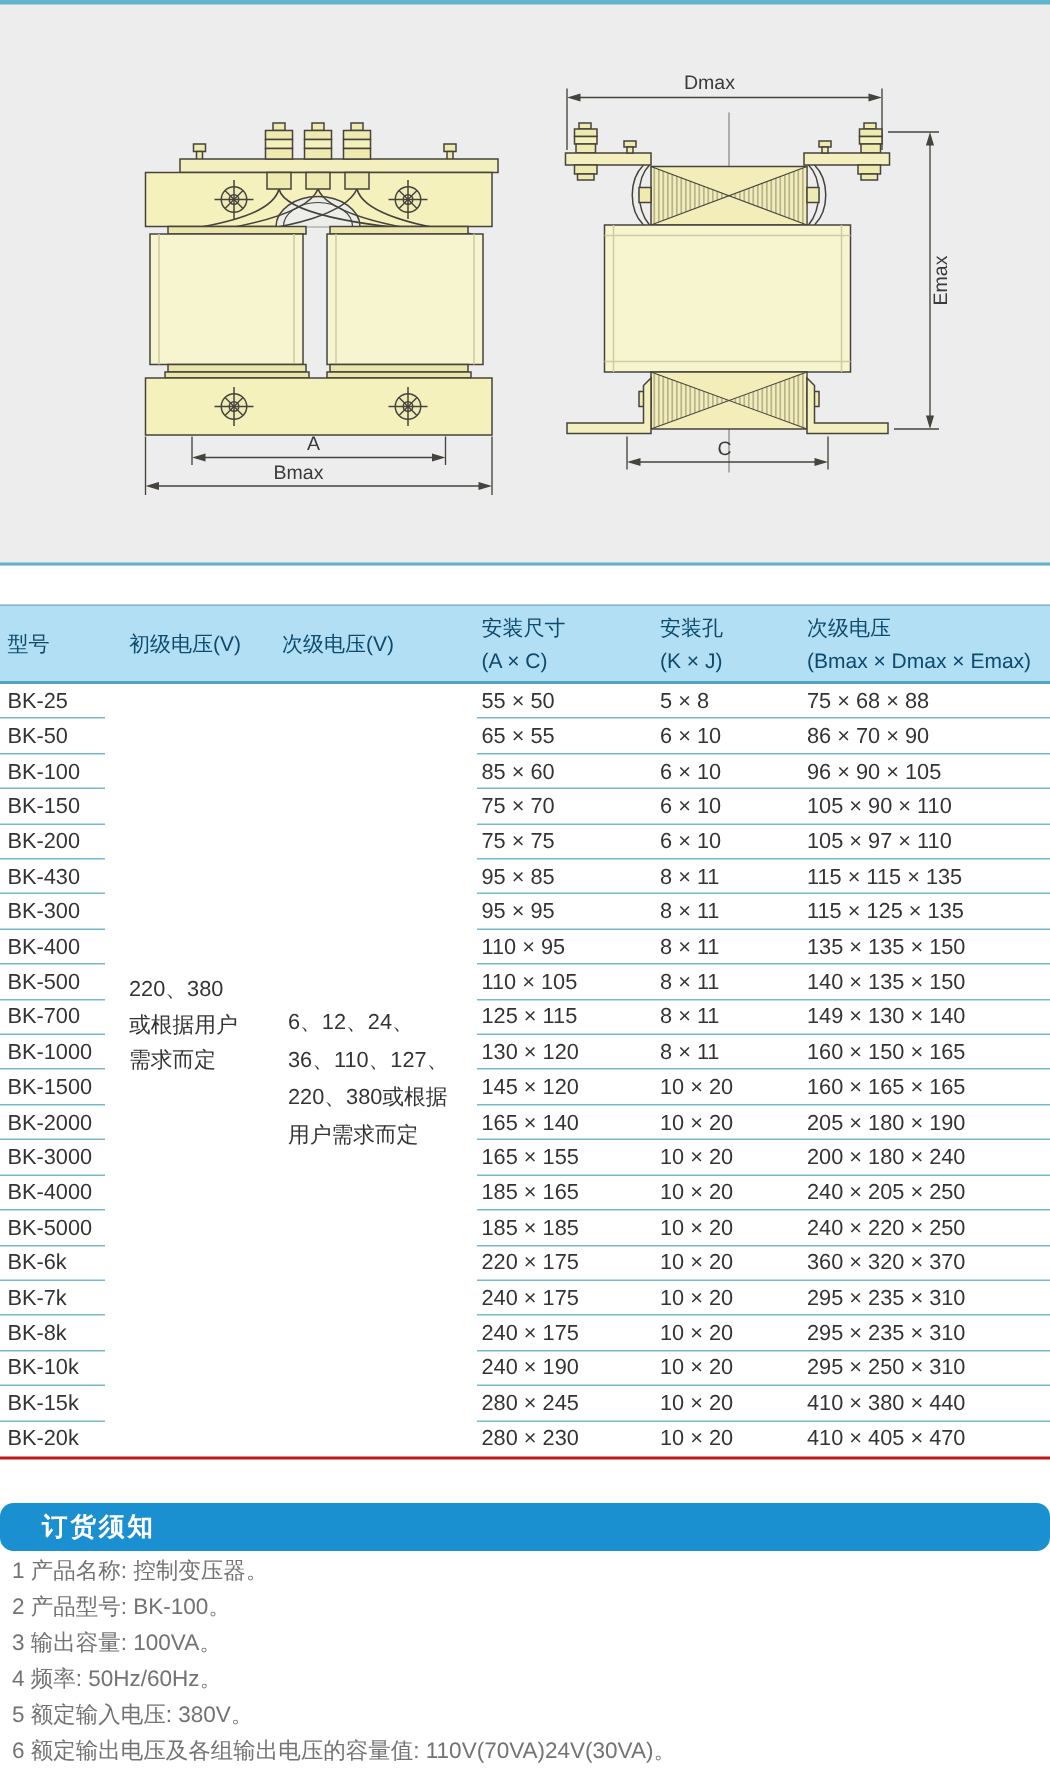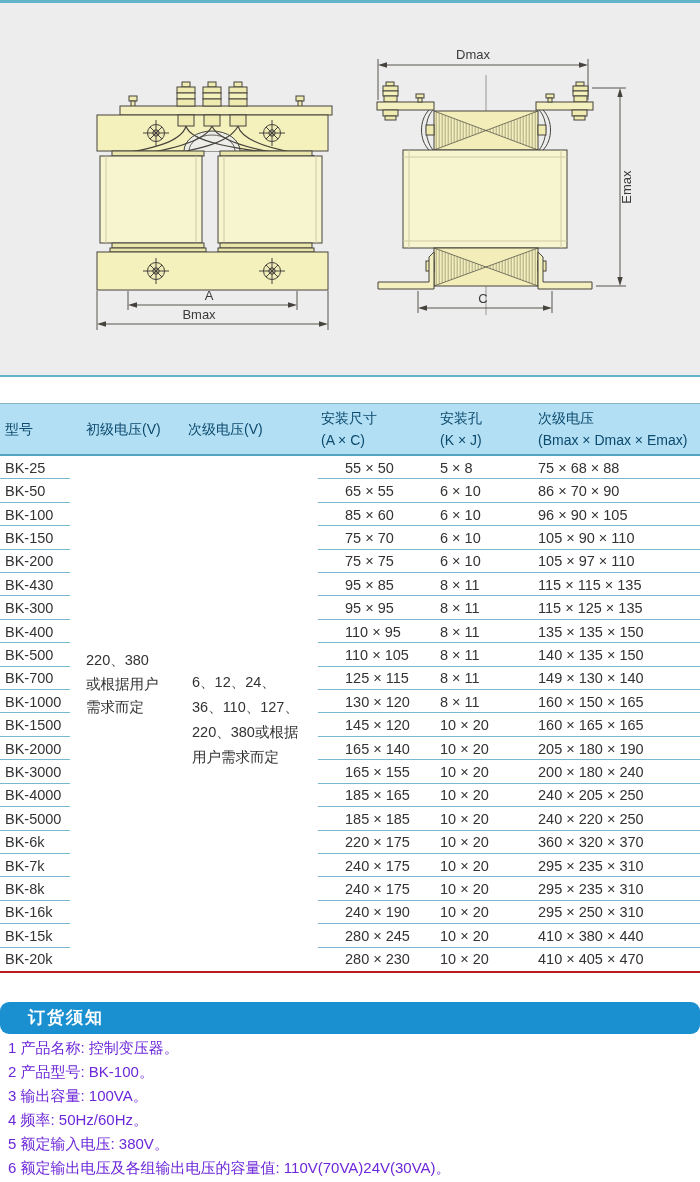--- a/index.html
+++ b/index.html
@@ -42,21 +42,21 @@
   .h-hole-2    { left: 440px; top: 28px; }
   .h-outline-1 { left: 538px; top: 6px; }
   .h-outline-2 { left: 538px; top: 28px; }
 
   .tbody { position: relative; border-bottom: 2px solid #b91c1c; }
   .trow { position: relative; height: 23.41px; }
   .trow span {
     position: absolute; top: 50%; transform: translateY(-50%);
     white-space: nowrap; font-size: 14.5px; color: #333;
   }
-  .cm { left: 5px; } .c4 { left: 321px; margin-left: 24px; } .c5 { left: 440px; } .c6 { left: 538px; }
+  .cm { left: 5px; } .c4 { left: 321px; } .c5 { left: 440px; } .c6 { left: 538px; }
   .trow:not(:last-child)::before {
     content:""; position:absolute; left:0; bottom:0; width:70px;
     border-bottom:1px solid #74b9cd;
   }
   .trow:not(:last-child)::after {
     content:""; position:absolute; left:318px; right:0; bottom:0;
     border-bottom:1px solid #74b9cd;
   }
 
   .merged { position: absolute; font-size: 14.5px; color: #333; white-space: nowrap; }
@@ -67,21 +67,21 @@
   .notice-bar {
     position: absolute; top: 1002px; left: 0;
     width: 700px; height: 32px;
     background: #1b90d1; border-radius: 9px;
   }
   .notice-title {
     position: absolute; left: 28px; top: 0;
     line-height: 32px; color: #ffffff;
     font-weight: bold; font-size: 17px; letter-spacing: 2px;
   }
-  .notes { position: absolute; top: 1036px; left: 8px; font-size: 15px; color: #6d28d9; }
+  .notes { position: absolute; top: 1036px; left: 8px; font-size: 15px; color: #737373; }
   .note-line { height: 24px; line-height: 24px; white-space: nowrap; }
 </style>
 </head>
 <body>
 
 <div class="panel">
 <svg width="700" height="372" viewBox="0 0 700 372">
   <defs>
     <pattern id="hatchV" width="3" height="6" patternUnits="userSpaceOnUse">
       <line x1="1.2" y1="0" x2="1.2" y2="6" stroke="#9b987a" stroke-width="0.8"></line>
@@ -402,21 +402,21 @@
         <span class="c5">10 × 20</span>
         <span class="c6">295 × 235 × 310</span>
       </div>
     <div class="trow">
         <span class="cm">BK-8k</span>
         <span class="c4">240 × 175</span>
         <span class="c5">10 × 20</span>
         <span class="c6">295 × 235 × 310</span>
       </div>
     <div class="trow">
-        <span class="cm">BK-16k</span>
+        <span class="cm">BK-10k</span>
         <span class="c4">240 × 190</span>
         <span class="c5">10 × 20</span>
         <span class="c6">295 × 250 × 310</span>
       </div>
     <div class="trow">
         <span class="cm">BK-15k</span>
         <span class="c4">280 × 245</span>
         <span class="c5">10 × 20</span>
         <span class="c6">410 × 380 × 440</span>
       </div>

